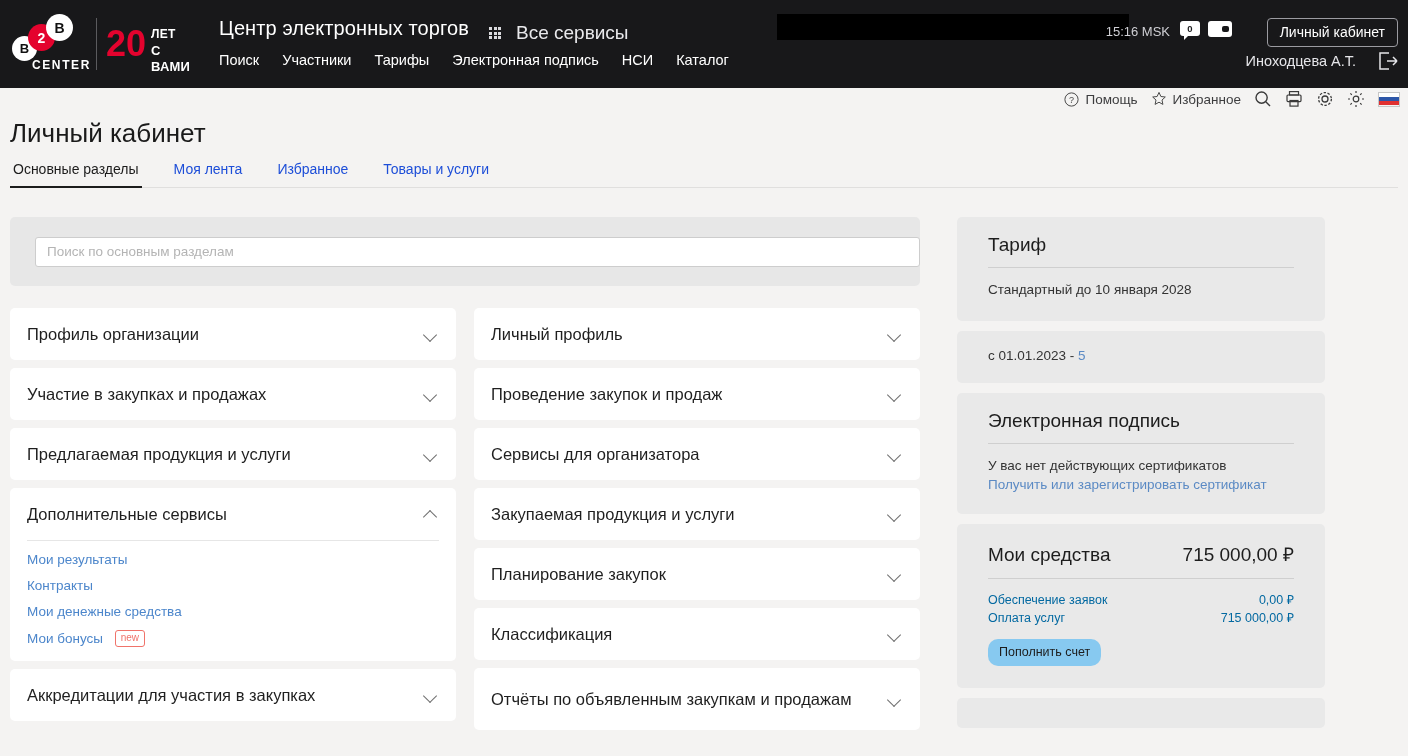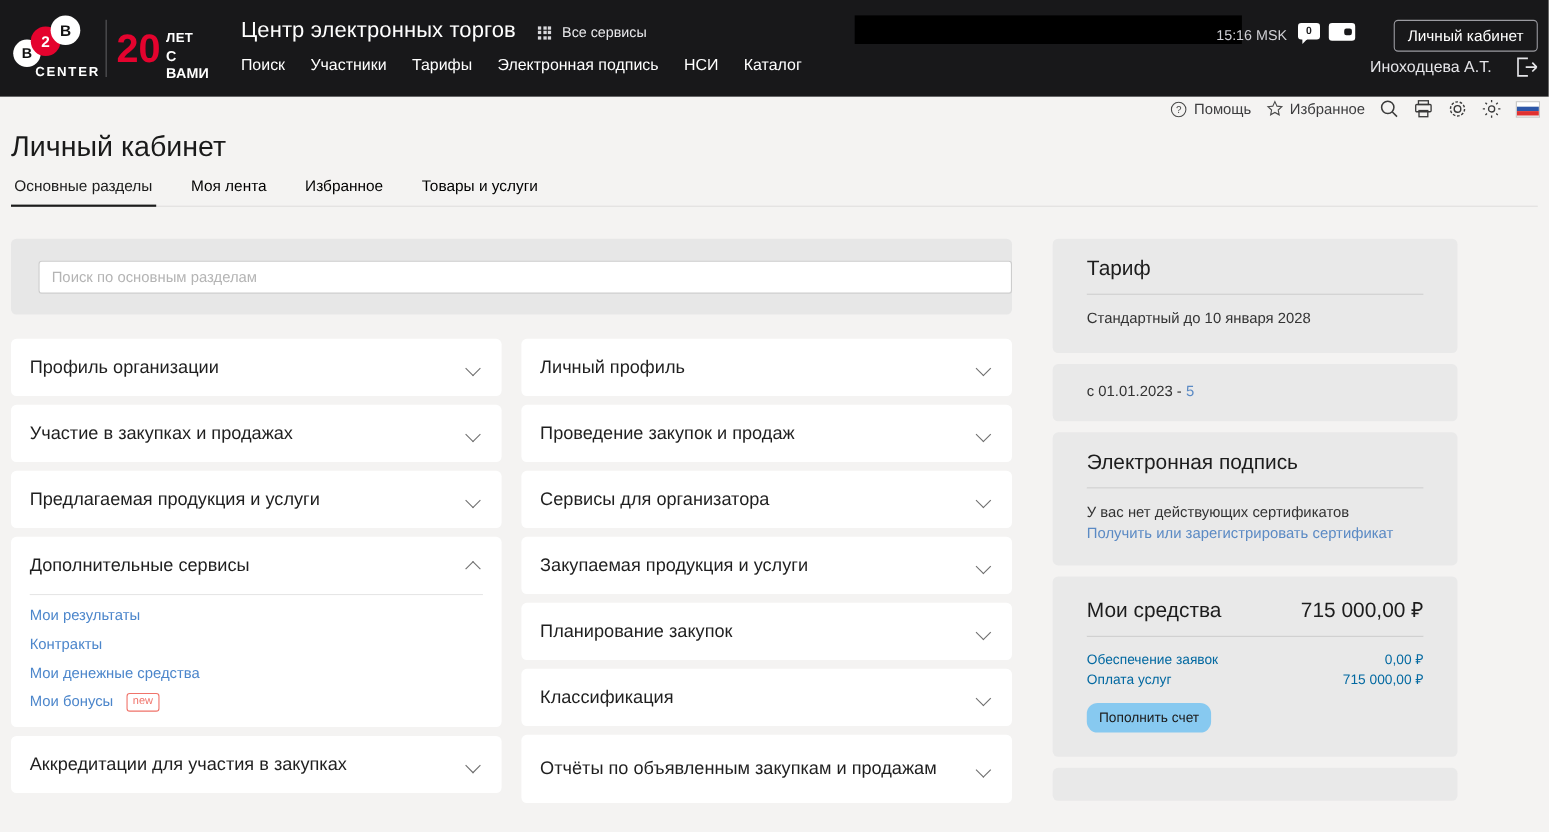--- a/index.html
+++ b/index.html
@@ -58,22 +58,22 @@
     position: absolute; left: 143px; top: 29px;
     font-size: 13px; font-weight: bold; color: #fff; line-height: 16px; letter-spacing: .2px;
   }
 
   .brand-title {
     position: absolute; left: 219px; top: 17px;
     font-size: 20px; color: #fff; letter-spacing: .1px;
   }
   .allsvc {
     position: absolute; left: 489px; top: 22px;
-    display: flex; align-items: center; gap: 10px;
-    font-size: 13px; color: #e9e9ec; cursor: pointer;
+    display: flex; align-items: center; gap: 15px;
+    font-size: 19px; color: #e9e9ec; cursor: pointer;
   }
   .grid-ico {
     display: grid; grid-template-columns: repeat(3, 3px);
     grid-template-rows: repeat(3, 3px); gap: 1.5px;
   }
   .grid-ico i { display: block; width: 3px; height: 3px; background: #d9d9dd; }
 
   .mainnav {
     position: absolute; left: 219px; top: 52px;
     display: flex; align-items: center; gap: 23px;
@@ -154,21 +154,21 @@
     font-size: 26px; font-weight: normal; color: #1a1a1a;
   }
   .tabs {
     position: absolute; left: 10px; top: 160px;
     width: 1388px; height: 28px;
     display: flex; align-items: flex-start; gap: 29px;
     border-bottom: 1px solid #e0dfde;
     text-align: right;
   }
   .tab {
-    font-size: 14px; color: #000000; padding: 0 3px 9px;
+    font-size: 14px; color: #1d4ed8; padding: 0 3px 9px;
     cursor: pointer; white-space: nowrap; text-decoration: none;
     border-bottom: 2px solid transparent; position: relative; top: 1px;
   }
   .tab.active { color: #1c1c1c; border-bottom-color: #1c1c1c; }
 
   
   .content {
     position: absolute; left: 0; top: 190px;
     width: 1408px; height: 566px;
   }

